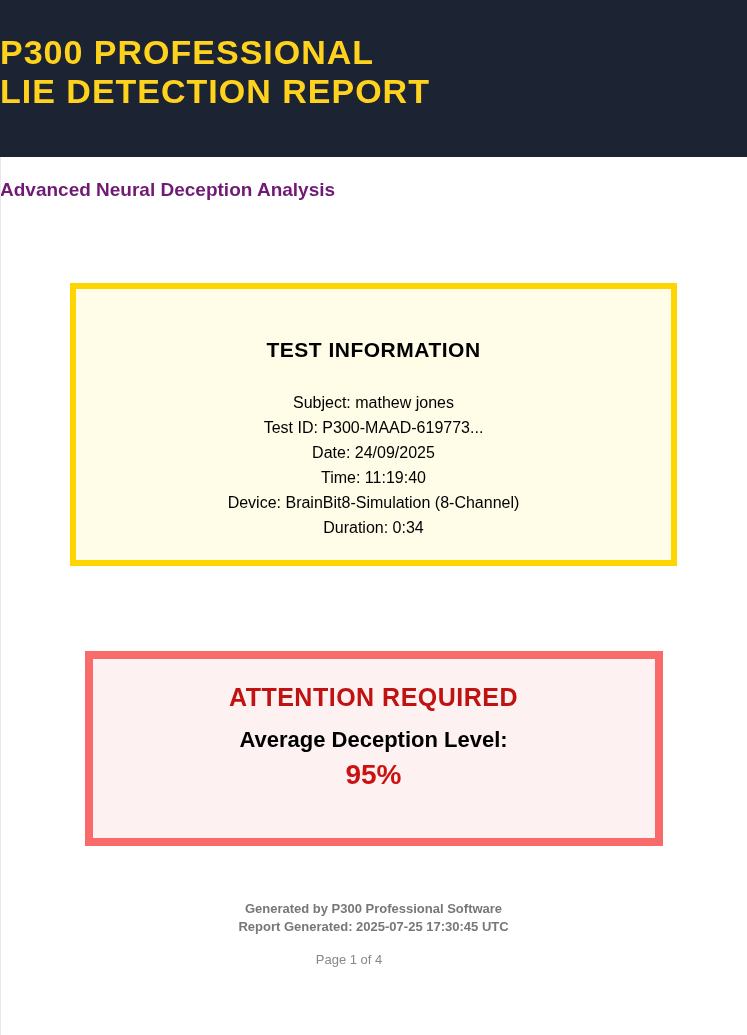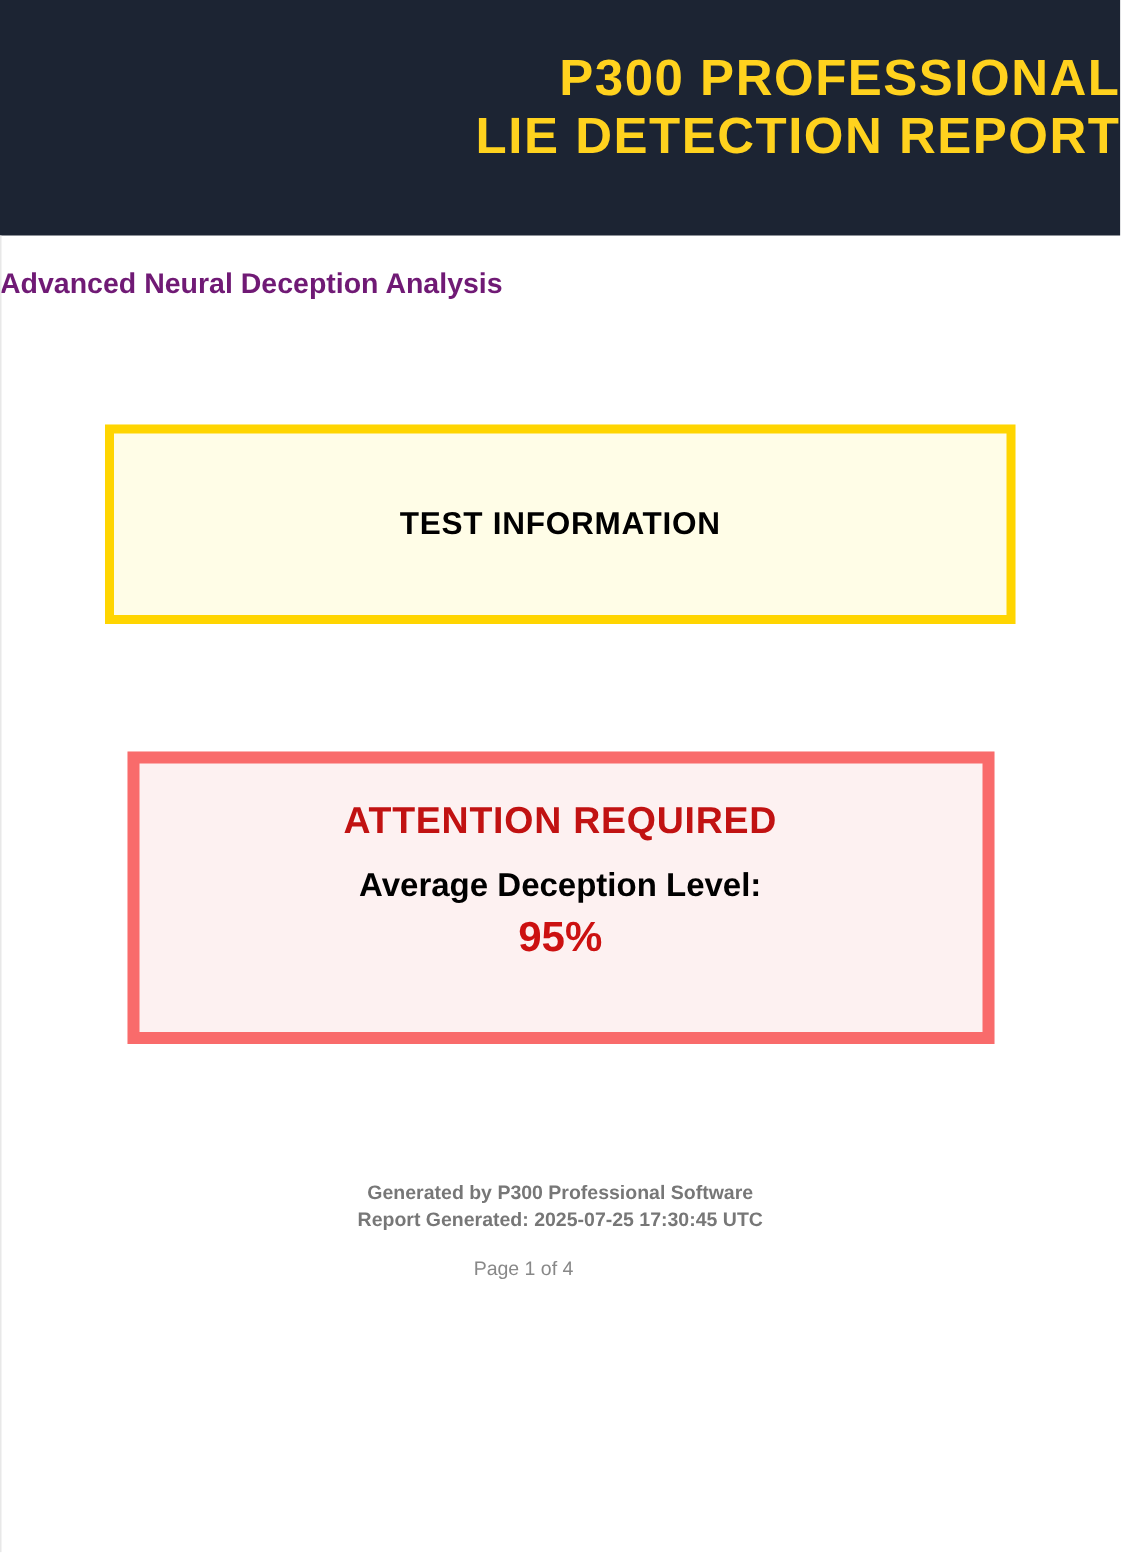--- a/index.html
+++ b/index.html
@@ -32,21 +32,21 @@
     top: 157px;
     bottom: 0;
     width: 1px;
     background: #E8E8E8;
   }
   header.banner {
     width: 747px;
     height: 157px;
     background: var(--header-bg);
     padding-top: 33px;
-    text-align: right;
+    text-align: left;
   }
   .title-line {
     color: var(--title-yellow);
     font-size: 34px;
     font-weight: bold;
     line-height: 39px;
     letter-spacing: 1px;
   }
   .subtitle {
     margin-top: 21px;
@@ -100,21 +100,21 @@
     line-height: 21px;
   }
   .alert-value {
     margin-top: 12px;
     font-size: 28px;
     font-weight: bold;
     color: var(--value-red);
     line-height: 26px;
   }
   footer.report-footer {
-    margin-top: 90px;
+    margin-top: 54px;
     text-align: center;
   }
   .footer-line {
     font-size: 13px;
     font-weight: bold;
     color: var(--footer-gray);
     line-height: 18px;
   }
   .page-number {
     margin-top: 16px;
@@ -132,20 +132,28 @@
 
   <header class="banner">
     <div class="title-line">P300 PROFESSIONAL</div>
     <div class="title-line">LIE DETECTION REPORT</div>
   </header>
 
   <div class="subtitle">Advanced Neural Deception Analysis</div>
 
   <section class="info-box">
     <h2>TEST INFORMATION</h2>
+    <div class="info-lines">
+      <div class="info-line">Subject: mathew jones</div>
+      <div class="info-line">Test ID: P300-MAAD-619773...</div>
+      <div class="info-line">Date: 24/09/2025</div>
+      <div class="info-line">Time: 11:19:40</div>
+      <div class="info-line">Device: BrainBit8-Simulation (8-Channel)</div>
+      <div class="info-line">Duration: 0:34</div>
+    </div>
   </section>
 
   <section class="alert-box">
     <h2>ATTENTION REQUIRED</h2>
     <div class="alert-label">Average Deception Level:</div>
     <div class="alert-value">95%</div>
   </section>
 
   <footer class="report-footer">
     <div class="footer-line">Generated by P300 Professional Software</div>

